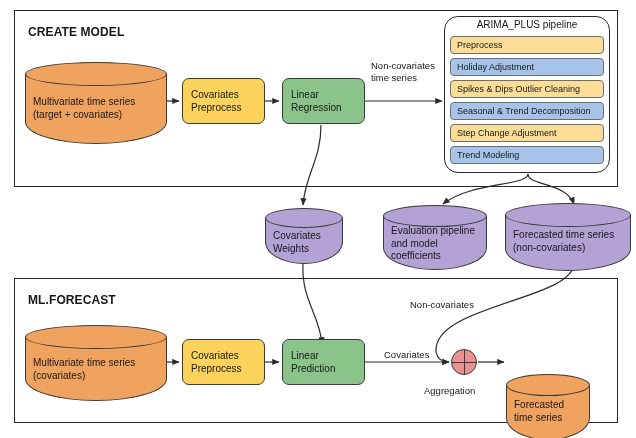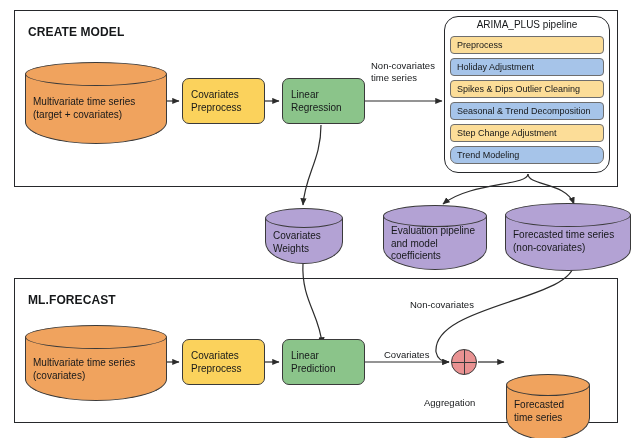--- a/index.html
+++ b/index.html
@@ -225,21 +225,21 @@
 </div>
 
 <div id="pipeline-box"></div>
 <div id="pipeline-title">ARIMA_PLUS pipeline</div>
 
 <div class="pipe-step s-yellow" style="top:36px;">Preprocess</div>
 <div class="pipe-step s-blue" style="top:58px;">Holiday Adjustment</div>
 <div class="pipe-step s-yellow" style="top:80px;">Spikes &amp; Dips Outlier Cleaning</div>
 <div class="pipe-step s-blue" style="top:102px;">Seasonal &amp; Trend Decomposition</div>
 <div class="pipe-step s-yellow" style="top:124px;">Step Change Adjustment</div>
-<div class="pipe-step s-blue" style="top:146px;border-radius:7px;">Trend Modeling</div>
+<div class="pipe-step s-blue" style="top:146px;">Trend Modeling</div>
 
 <div class="cyl purple" style="left:265px; top:208px; width:78px; height:56px;">
   <div class="body" style="top:10px; height:46px;"></div>
   <div class="top" style="top:0; height:20px;"></div>
   <div class="label" style="top:22px;">
     <div>Covariates</div>
     <div>Weights</div>
   </div>
 </div>
 
@@ -288,21 +288,21 @@
     <div>Prediction</div>
   </div>
 </div>
 
 <div class="edge-label" style="left:384px; top:349px;">Covariates</div>
 
 <div class="edge-label" style="left:410px; top:299px;">Non-covariates</div>
 
 <div id="aggregation-node"></div>
 
-<div class="edge-label" style="left:424px; top:385px;margin-top:12px;">Aggregation</div>
+<div class="edge-label" style="left:424px; top:385px;">Aggregation</div>
 
 <div class="cyl orange" style="left:506px; top:334px; width:84px; height:66px;margin-top:40px;">
   <div class="body" style="top:11px; height:55px;"></div>
   <div class="top" style="top:0; height:22px;"></div>
   <div class="label" style="top:25px;">
     <div>Forecasted</div>
     <div>time series</div>
   </div>
 </div>
 

